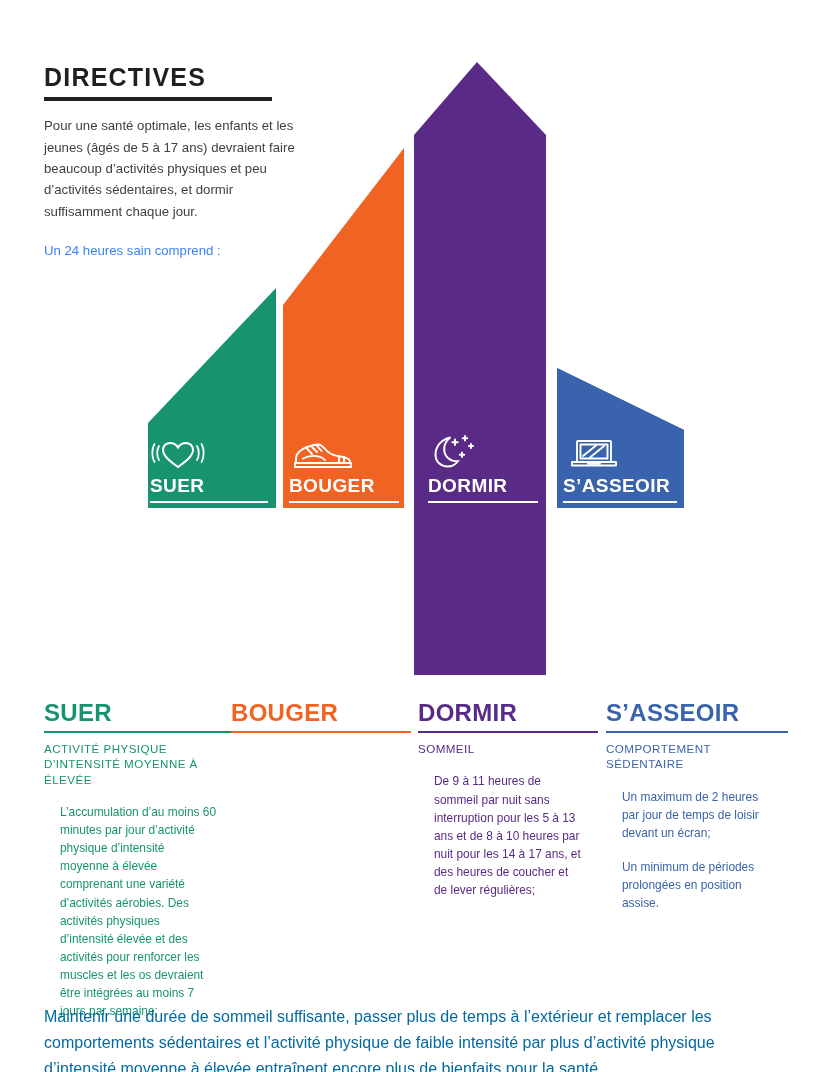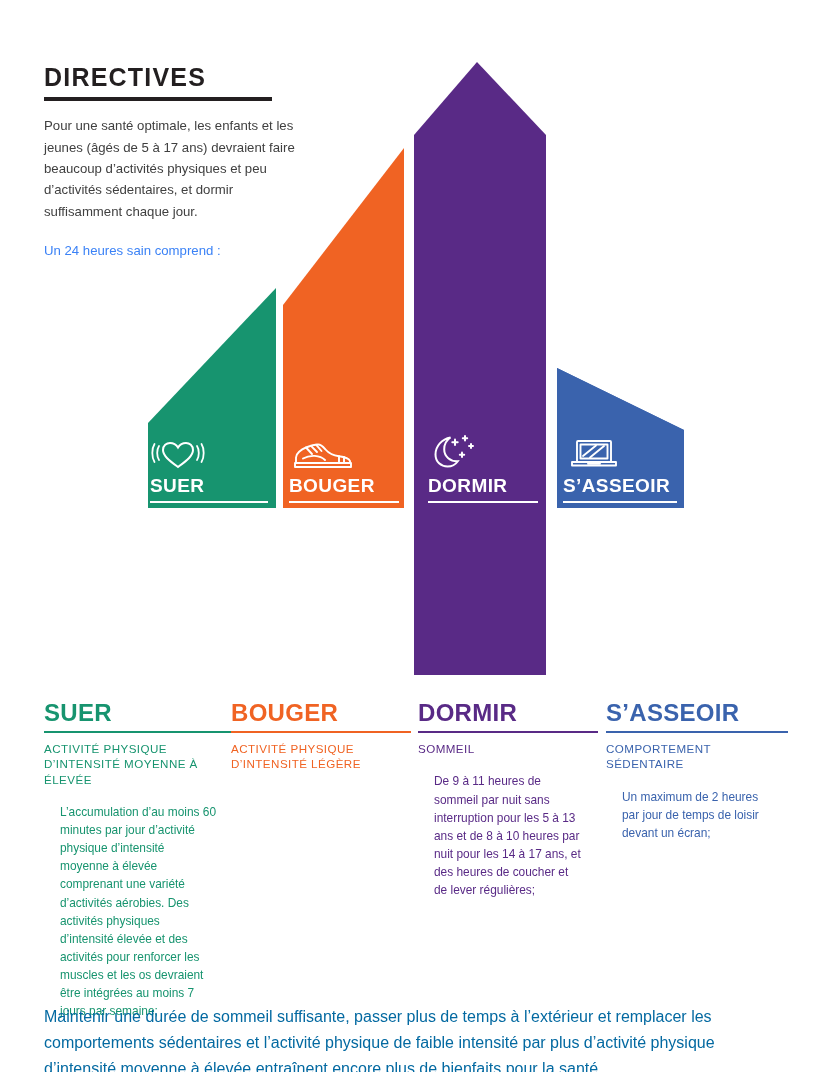--- a/index.html
+++ b/index.html
@@ -178,32 +178,32 @@
   <div class="col" style="left:0px; width:188px;">
     <h2 class="col-h c-suer">SUER</h2>
     <div class="col-rule bg-suer"></div>
     <p class="col-sub c-suer">ACTIVITÉ PHYSIQUE D’INTENSITÉ MOYENNE À ÉLEVÉE</p>
     <p class="col-body c-suer">L’accumulation d’au moins 60 minutes par jour d’activité physique d’intensité moyenne à élevée comprenant une variété d’activités aérobies. Des activités physiques d’intensité élevée et des activités pour renforcer les muscles et les os devraient être intégrées au moins 7 jours par semaine;</p>
   </div>
 
   <div class="col" style="left:187px; width:180px;">
     <h2 class="col-h c-bouger">BOUGER</h2>
     <div class="col-rule bg-bouger"></div>
-    <p class="col-sub c-bouger">ACTIVITÉ PHYSIQUE D’INTENSITÉ LÉGÈRE</p>
   </div>
 
   <div class="col" style="left:374px; width:180px;">
     <h2 class="col-h c-dormir">DORMIR</h2>
     <div class="col-rule bg-dormir"></div>
     <p class="col-sub c-dormir">SOMMEIL</p>
     <p class="col-body c-dormir">De 9 à 11 heures de sommeil par nuit sans interruption pour les 5 à 13 ans et de 8 à 10 heures par nuit pour les 14 à 17 ans, et des heures de coucher et de lever régulières;</p>
   </div>
 
   <div class="col" style="left:562px; width:182px;">
     <h2 class="col-h c-assis">S’ASSEOIR</h2>
     <div class="col-rule bg-assis"></div>
     <p class="col-sub c-assis">COMPORTEMENT SÉDENTAIRE</p>
     <p class="col-body c-assis">Un maximum de 2 heures par jour de temps de loisir devant un écran;</p>
+    <p class="col-body c-assis">Un minimum de périodes prolongées en position assise.</p>
   </div>
 
 </div>
 
 <p class="footer">Maintenir une durée de sommeil suffisante, passer plus de temps à l’extérieur et remplacer les comportements sédentaires et l’activité physique de faible intensité par plus d’activité physique d’intensité moyenne à élevée entraînent encore plus de bienfaits pour la santé.</p>
 
 </body></html>

